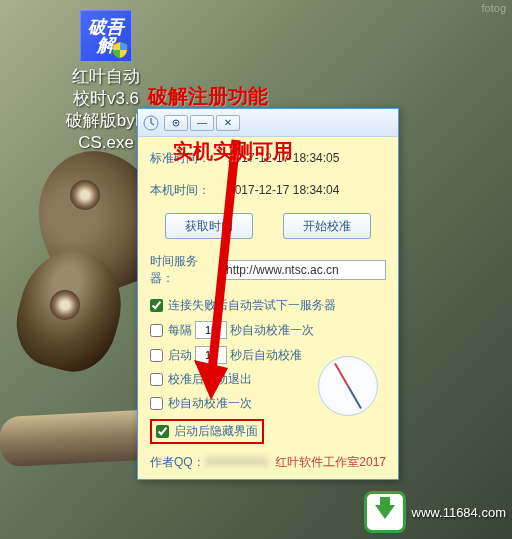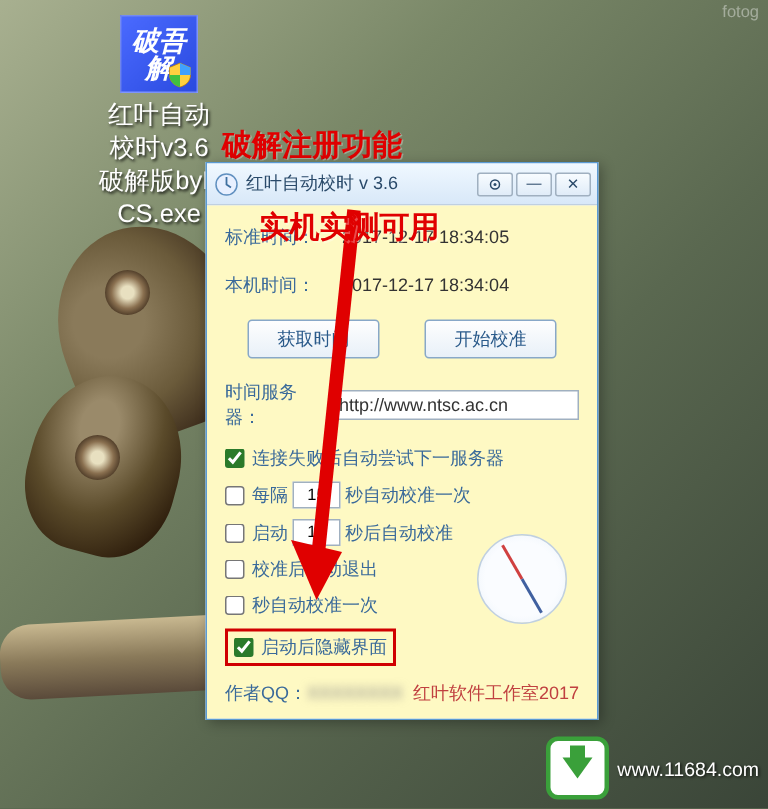--- a/index.html
+++ b/index.html
@@ -88,21 +88,20 @@
     <path d="M 60 10 L 35 250" stroke="#e00000" stroke-width="9" fill="none"></path>
     <path d="M 35 270 L 18 230 L 52 238 Z" fill="#e00000"></path>
   </svg>
 
   <div class="window">
     <div class="titlebar">
       <svg class="title-icon" viewBox="0 0 18 18">
           <circle cx="9" cy="9" r="7" fill="#e8f0ff" stroke="#6090c0"></circle>
           <path d="M9 4 L9 9 L12 11" stroke="#4070a0" stroke-width="1.2" fill="none"></path>
         </svg>
-      <div class="title-text">红叶自动校时  v 3.6</div>
       <div class="title-btns">
         <div class="title-btn">
             <svg width="10" height="10" viewBox="0 0 10 10">
               <circle cx="5" cy="5" r="3" fill="none" stroke="#2a4a6a"></circle>
               <circle cx="5" cy="5" r="1" fill="#2a4a6a"></circle>
             </svg>
           </div>
         <div class="title-btn">
             <span>—</span>
           </div>

